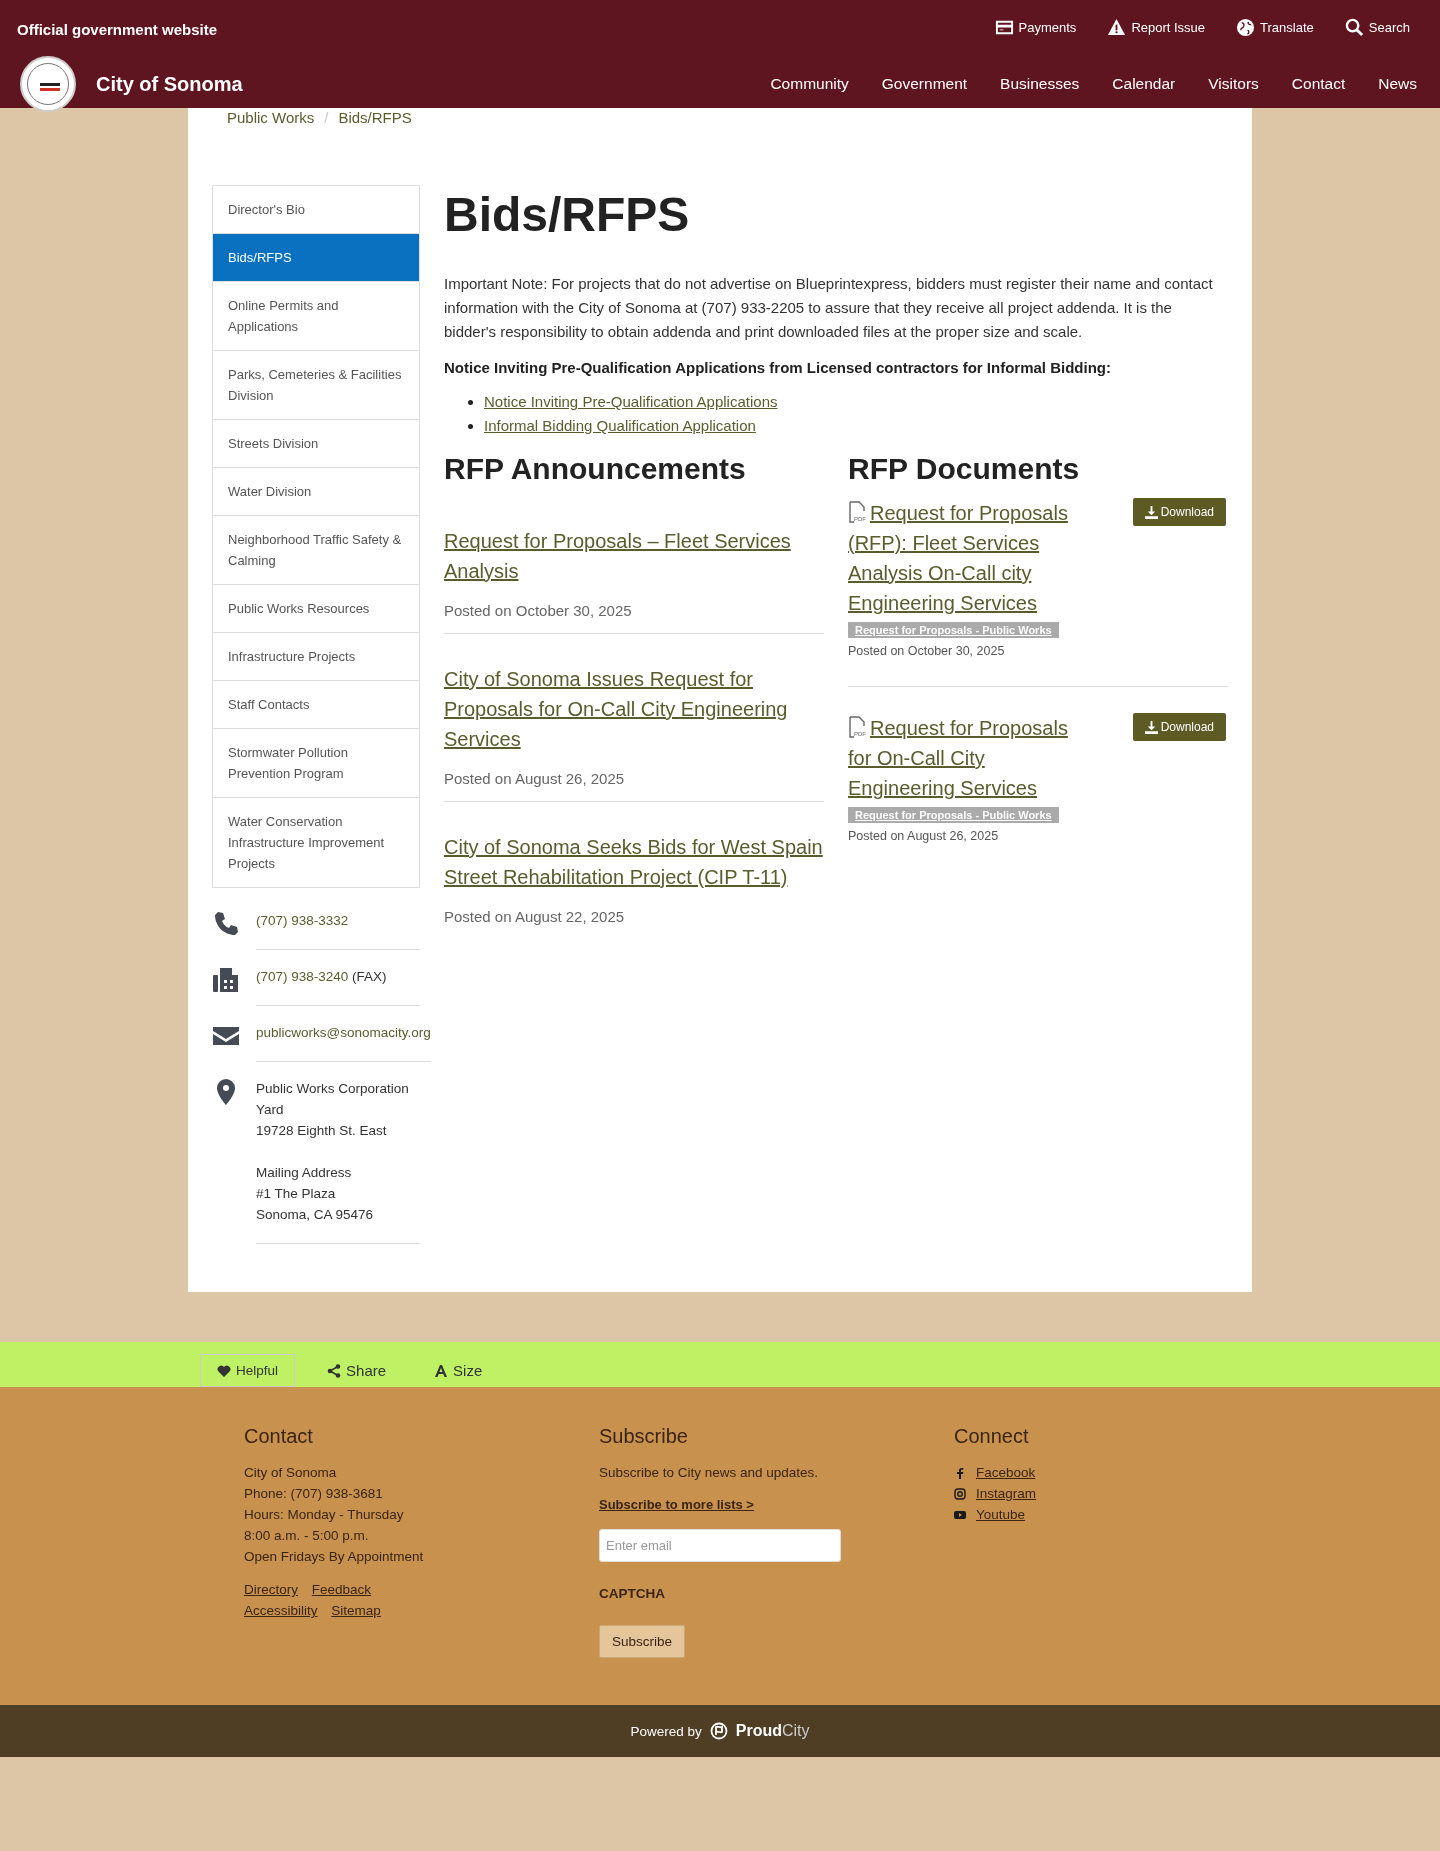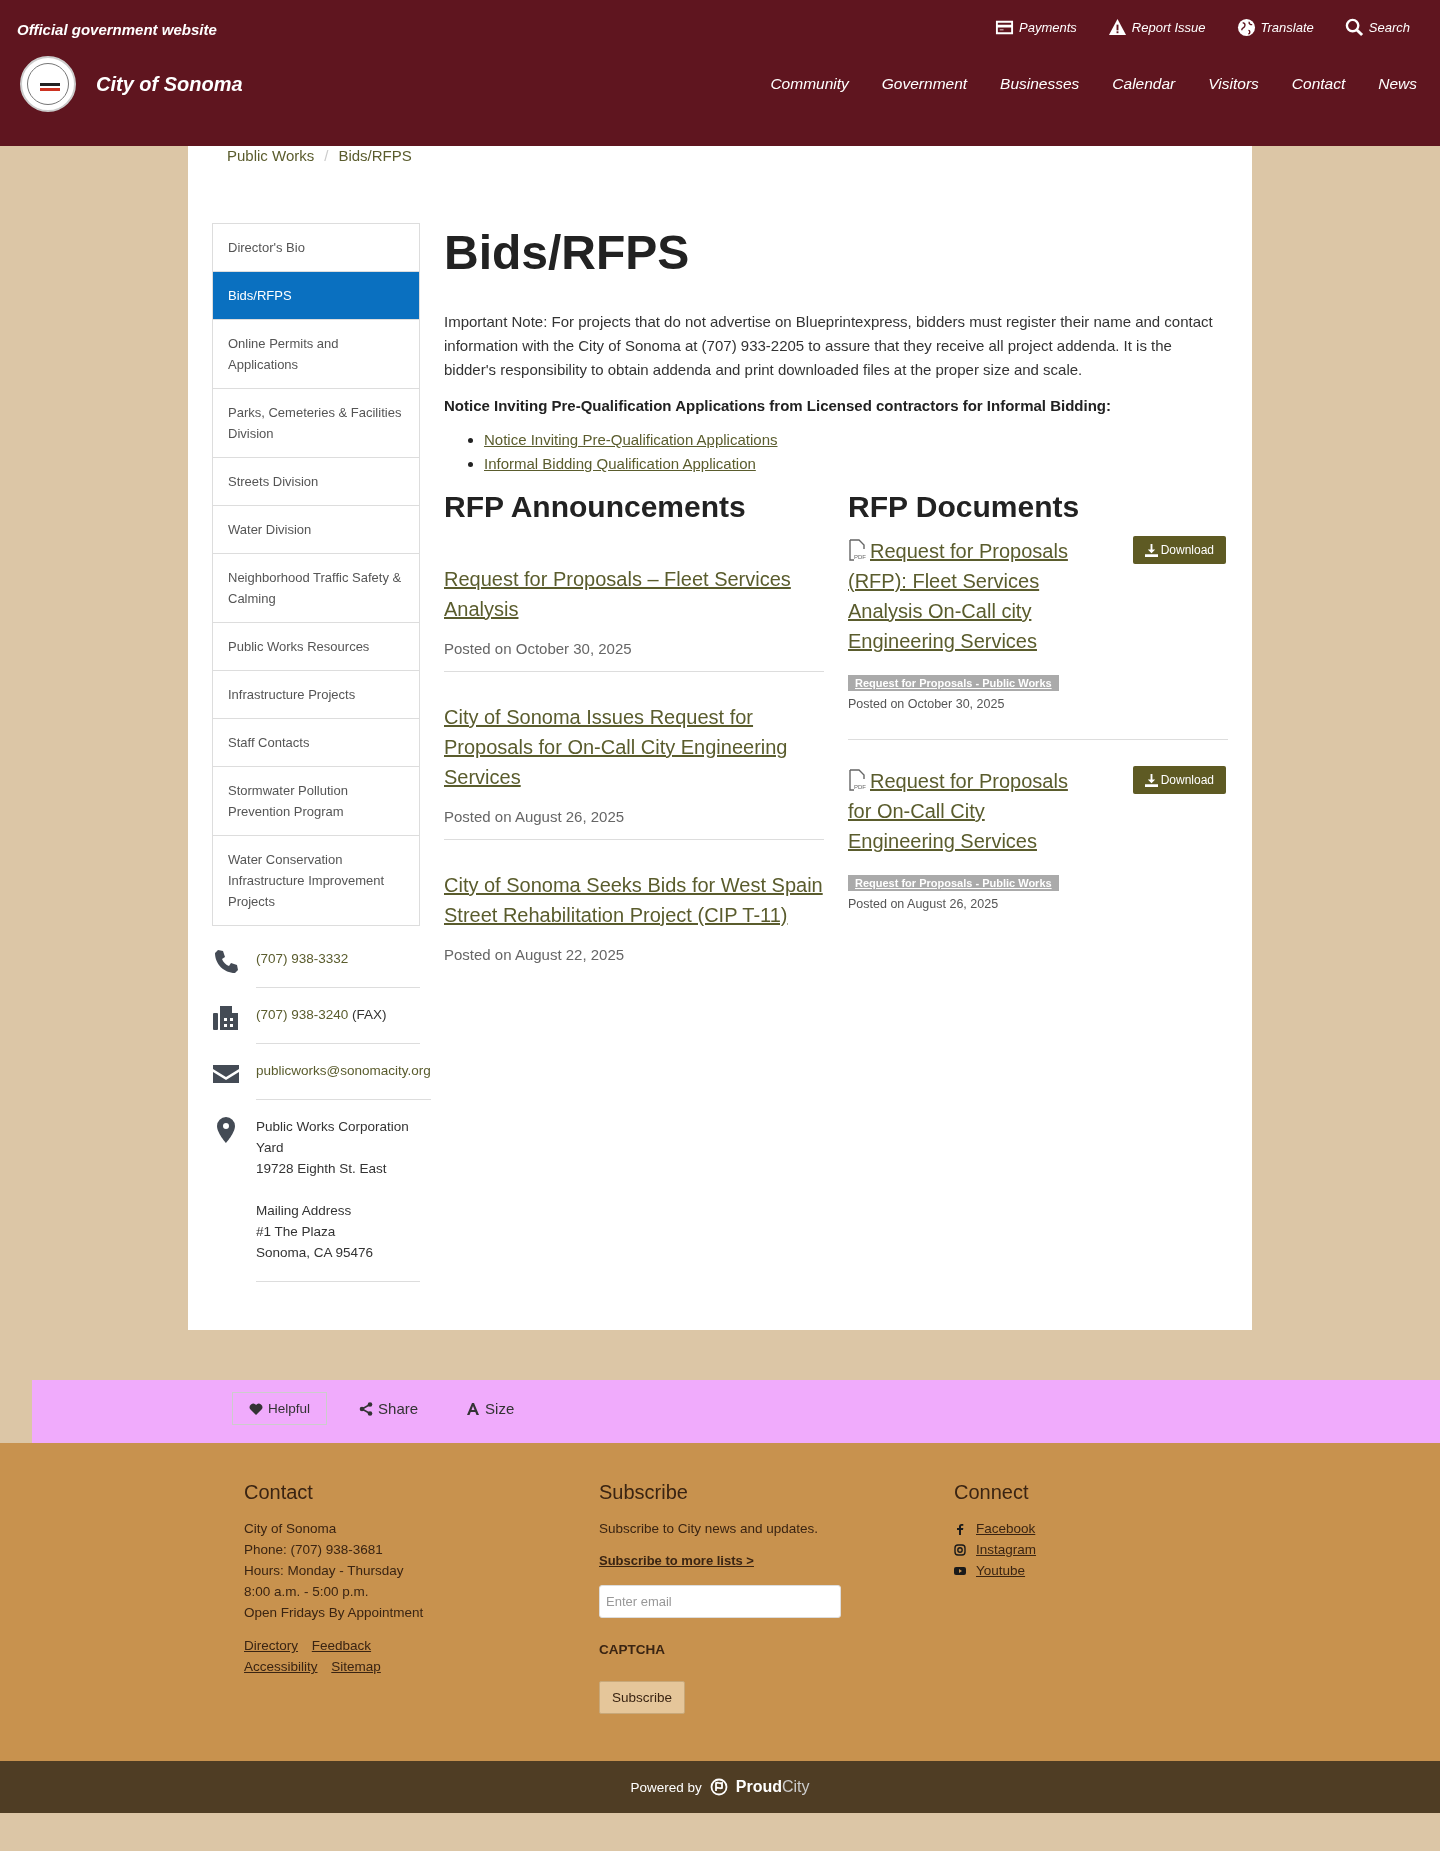--- a/index.html
+++ b/index.html
@@ -1,21 +1,21 @@
 <!DOCTYPE html>
 <html><head>
 <meta charset="utf-8">
 <style>
   * { box-sizing: border-box; margin: 0; padding: 0; }
   html, body { width: 1440px; }
   body { font-family: "Liberation Sans", sans-serif; background: #dcc6a6; color: #222; }
   a { color: inherit; }
 
   
-  .header { background: #5f151f; height: 146px; position: relative; color: #fff; font-style: italic; }
+  .header { background: #5f151f; height: 108px; position: relative; color: #fff; }
   .official { position: absolute; left: 17px; top: 21px; font-size: 15px; font-weight: bold; }
   .util { position: absolute; right: 30px; top: 18px; display: flex; gap: 31px; font-size: 13px; }
   .util-item { display: flex; align-items: center; gap: 5px; cursor: pointer; }
   .util-item svg { width: 19px; height: 19px; fill: #fff; }
   .brand { position: absolute; left: 20px; top: 56px; display: flex; align-items: center; gap: 20px; }
   .seal { width: 56px; height: 56px; border-radius: 50%; background: #fff; border: 2px solid #ccc; position: relative; }
   .seal::before { content: ""; position: absolute; inset: 5px; border: 1.5px solid #777; border-radius: 50%; }
   .seal::after { content: ""; position: absolute; left: 18px; top: 30px; width: 20px; height: 3px; background: #c32; box-shadow: 0 -5px 0 #222; }
   .site-name { font-size: 20px; font-weight: bold; }
   .mainnav { position: absolute; right: 23px; top: 75px; display: flex; gap: 33px; font-size: 15.5px; }
@@ -52,25 +52,25 @@
   .ann a { font-size: 20px; line-height: 30px; color: #5a5c2d; }
   .ann .date { font-size: 15px; color: #666; margin-top: 16px; }
   .docs h2 { margin-bottom: 12px; }
   .doc { border-bottom: 1px solid #ddd; padding-bottom: 28px; margin-bottom: 26px; position: relative; }
   .doc:last-child { border-bottom: none; }
   .doc-title { width: 230px; font-size: 20px; line-height: 30px; }
   .doc-title a { color: #5a5c2d; }
   .pdf-icon { display: inline-block; width: 18px; height: 22px; vertical-align: -3px; margin-right: 4px; }
   .download-btn { position: absolute; right: 2px; top: 0; background: #5e5a23; color: #fff; border: none; font-size: 12px; padding: 7px 12px; border-radius: 2px; display: flex; align-items: flex-end; gap: 3px; cursor: pointer; font-family: "Liberation Sans", sans-serif; }
   .download-btn svg { width: 13px; height: 13px; fill: #fff; }
-  .tag { display: inline-block; background: #aaa; color: #fff; font-size: 11px; font-weight: bold; padding: 2px 7px; margin-top: 19px; text-decoration: underline; }
+  .tag { display: inline-block; background: #aaa; color: #fff; font-size: 11px; font-weight: bold; padding: 2px 7px; margin-top: 4px; text-decoration: underline; }
   .doc .date { font-size: 12.5px; color: #555; margin-top: 6px; }
 
   
-  .fbbar { background: #f0abfc; height: 63px; margin-top: 50px; position: relative; margin-left: 32px; }
+  .fbbar { background: #bef264; height: 45px; margin-top: 50px; position: relative; }
   .fbbar-inner { position: absolute; left: 200px; top: 12px; display: flex; gap: 16px; align-items: center; }
   .fb-btn { display: flex; align-items: center; gap: 5px; font-size: 15px; color: #333; padding: 8px 16px; cursor: pointer; }
   .fb-btn.boxed { border: 1px solid #ccc; font-size: 13.5px; }
   .fb-btn svg { width: 14px; height: 14px; fill: #333; }
 
   
   .footer { background: #c8924e; height: 318px; position: relative; color: #3a2412; }
   .fcol { position: absolute; top: 38px; }
   .fcol h3 { font-size: 20px; font-weight: normal; color: #3a2412; margin-bottom: 14px; }
   .fcol p { font-size: 13.5px; line-height: 21px; }

